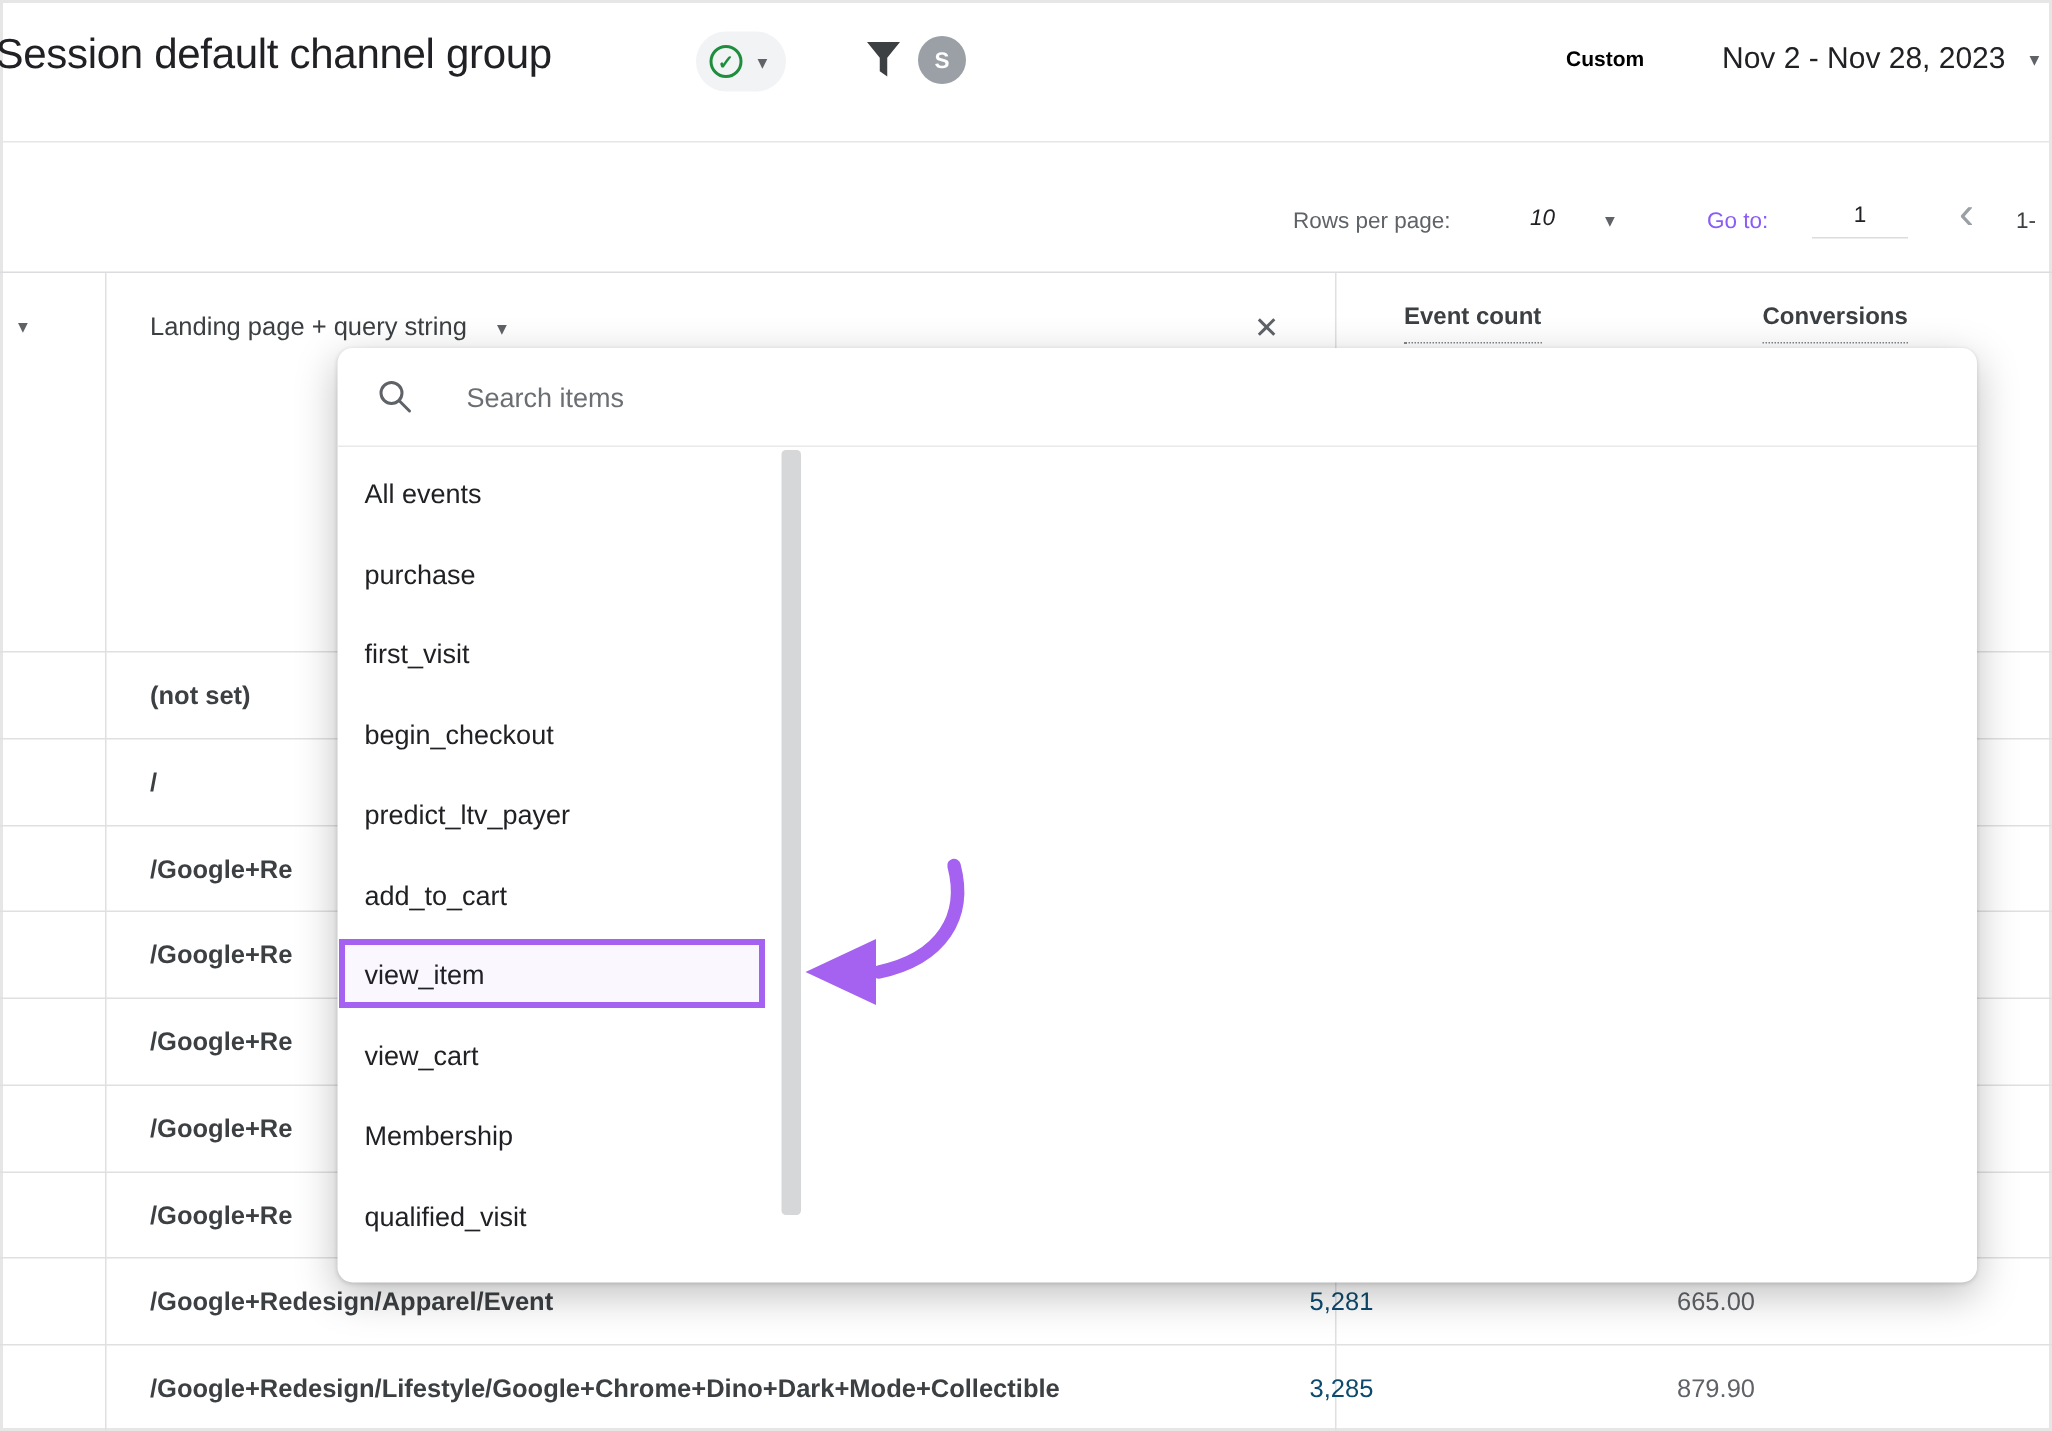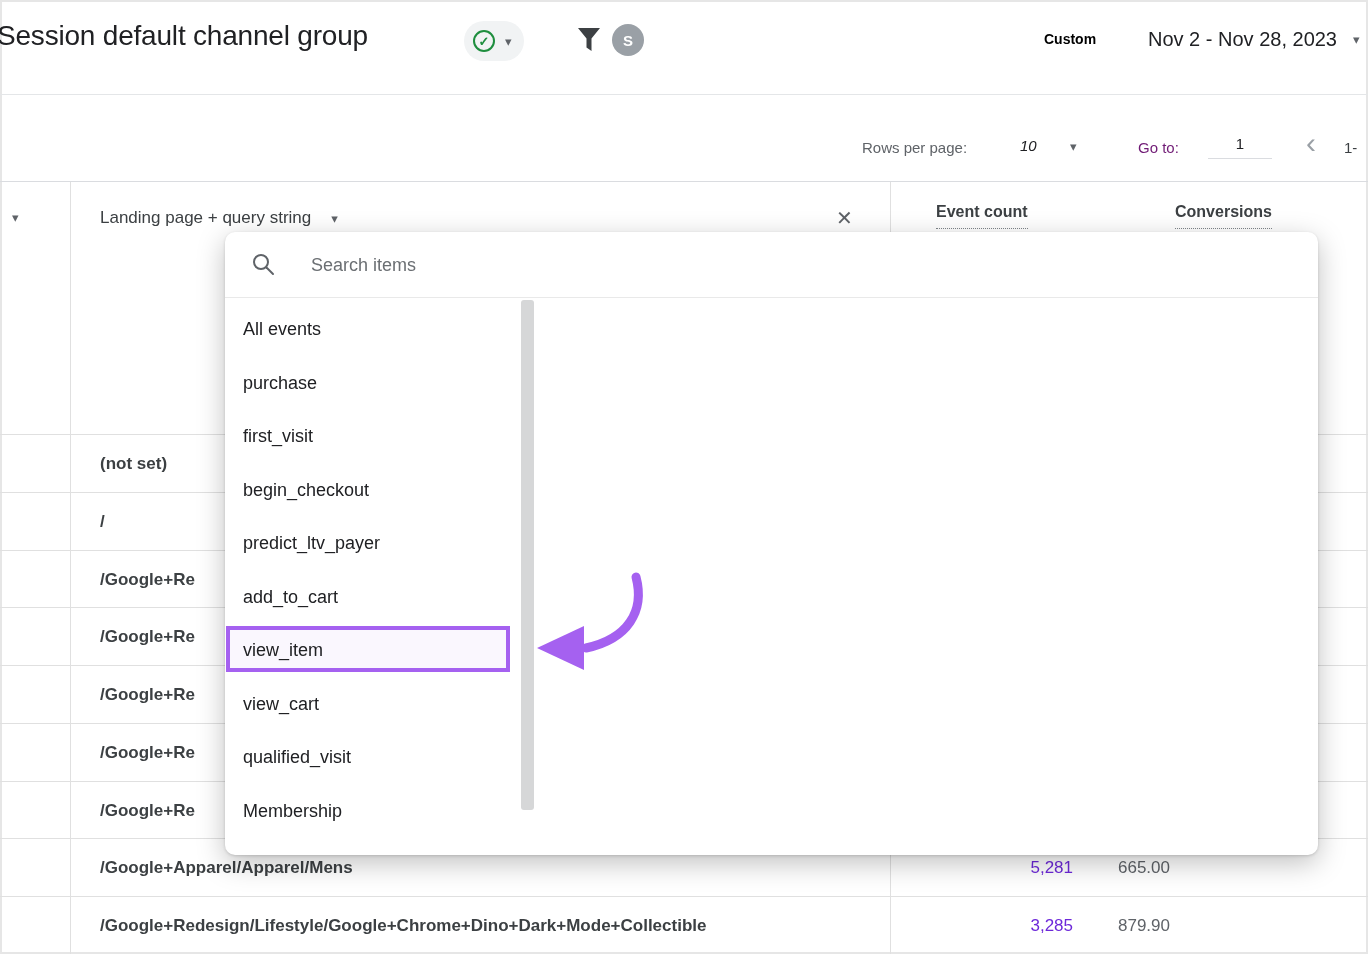--- a/index.html
+++ b/index.html
@@ -24,41 +24,41 @@
   .date-range { left:1126px; top:28px; font-size:20px; color:#202124; white-space:nowrap; cursor:pointer;margin-left:22px; }
   .date-caret { left:1353px; top:33px; }
 
   .hline { left:0; width:1368px; height:1px; background:#e4e6e8; }
   .vline { width:1px; top:182px; height:772px; background:#e0e0e0; }
 
   
   .rpp-label { left:862px; top:139px; font-size:15px; color:#5f6368; }
   .rpp-value { left:1020px; top:137px; font-size:15px; color:#202124; cursor:pointer;font-style:italic; }
   .rpp-caret { left:1070px; top:140px; }
-  .goto-label { left:1138px; top:139px; font-size:15px; color:#701a75; }
+  .goto-label { left:1138px; top:139px; font-size:15px; color:#8b5cf6; }
   .goto-field { left:1208px; top:131px; width:64px; height:28px; border-bottom:1px solid #dadce0;
     text-align:center; font-size:15px; color:#202124; line-height:26px; cursor:text; }
   .chevron-left { left:1306px; top:128px; font-size:30px; color:#9aa0a6; line-height:30px; cursor:pointer; }
   .range-text { left:1344px; top:139px; font-size:15px; color:#3c4043; white-space:nowrap; }
 
   
   .first-col-caret { left:12px; top:211px; }
   .dim-header { left:100px; top:208px; display:flex; align-items:center; gap:20px;
     font-size:17px; color:#3c4043; cursor:pointer; }
   .close-x { left:836px; top:206px; font-size:20px; color:#5f6368; cursor:pointer; }
   .metric-header { top:203px; font-size:16px; font-weight:700; color:#3c4043;
     padding-bottom:7px; border-bottom:1px dotted #80868b; cursor:pointer; }
   .mh-event { left:936px; }
   .mh-conv { left:1175px; }
 
   
   .trow { left:0; width:1368px; height:58px; border-top:1px solid #e0e0e0; line-height:57px; }
   .c-land { position:absolute; left:100px; right:500px; font-size:17px; font-weight:700;
     color:#3c4043; white-space:nowrap; overflow:hidden; }
-  .c-ev  { position:absolute; left:873px;  width:200px; text-align:right; font-size:17px; color:#6d28d9; }
+  .c-ev  { position:absolute; left:873px;  width:200px; text-align:left; font-size:17px; color:#0c4a6e; }
   .c-cv  { position:absolute; left:1118px; width:200px; text-align:left; font-size:17px; color:#5f6368; }
 
   
   .dialog { left:225px; top:232px; width:1093px; height:623px; background:#fff; border-radius:10px;
     box-shadow: 0 8px 28px rgba(0,0,0,0.25), 0 1px 3px rgba(0,0,0,0.15); z-index:5; }
   .search-row { position:absolute; top:0; left:0; width:100%; height:65px; }
   .search-icon { position:absolute; left:26px; top:20px; }
   .search-input { position:absolute; left:86px; top:14px; width:500px; height:38px; border:none; outline:none;
     font-size:18px; color:#0f172a; background:transparent; font-family:"Liberation Sans", sans-serif; }
   .search-input::placeholder { color:#6b6f73; opacity:1; }
@@ -152,21 +152,21 @@
     <span class="c-land">/Google+Re</span>
     <span class="c-ev"></span>
     <span class="c-cv"></span>
   </div>
   <div class="abs trow" style="top:781px; height:57px">
     <span class="c-land">/Google+Re</span>
     <span class="c-ev"></span>
     <span class="c-cv"></span>
   </div>
   <div class="abs trow" style="top:838px">
-    <span class="c-land">/Google+Apparel/Apparel/Mens</span>
+    <span class="c-land">/Google+Redesign/Apparel/Event</span>
     <span class="c-ev">5,281</span>
     <span class="c-cv">665.00</span>
   </div>
   <div class="abs trow" style="top:896px">
     <span class="c-land">/Google+Redesign/Lifestyle/Google+Chrome+Dino+Dark+Mode+Collectible</span>
     <span class="c-ev">3,285</span>
     <span class="c-cv">879.90</span>
   </div>
 
   <div class="abs dialog">
@@ -187,22 +187,22 @@
 
     <div class="dlg-list">
       <div class="dlg-item">All events</div>
       <div class="dlg-item">purchase</div>
       <div class="dlg-item">first_visit</div>
       <div class="dlg-item">begin_checkout</div>
       <div class="dlg-item">predict_ltv_payer</div>
       <div class="dlg-item">add_to_cart</div>
       <div class="dlg-item">view_item</div>
       <div class="dlg-item">view_cart</div>
+      <div class="dlg-item">Membership</div>
       <div class="dlg-item">qualified_visit</div>
-      <div class="dlg-item">Membership</div>
     </div>
   </div>
 
   <div class="abs arrow-svg">
     <svg width="132" height="108" viewBox="0 0 132 108">
       <path d="M112 6 C121 40, 104 68, 62 77" fill="none" stroke="#a561f0" stroke-width="9" stroke-linecap="round"></path>
       <polygon points="60,55 13,77 60,99" fill="#a561f0"></polygon>
     </svg>
   </div>
 

